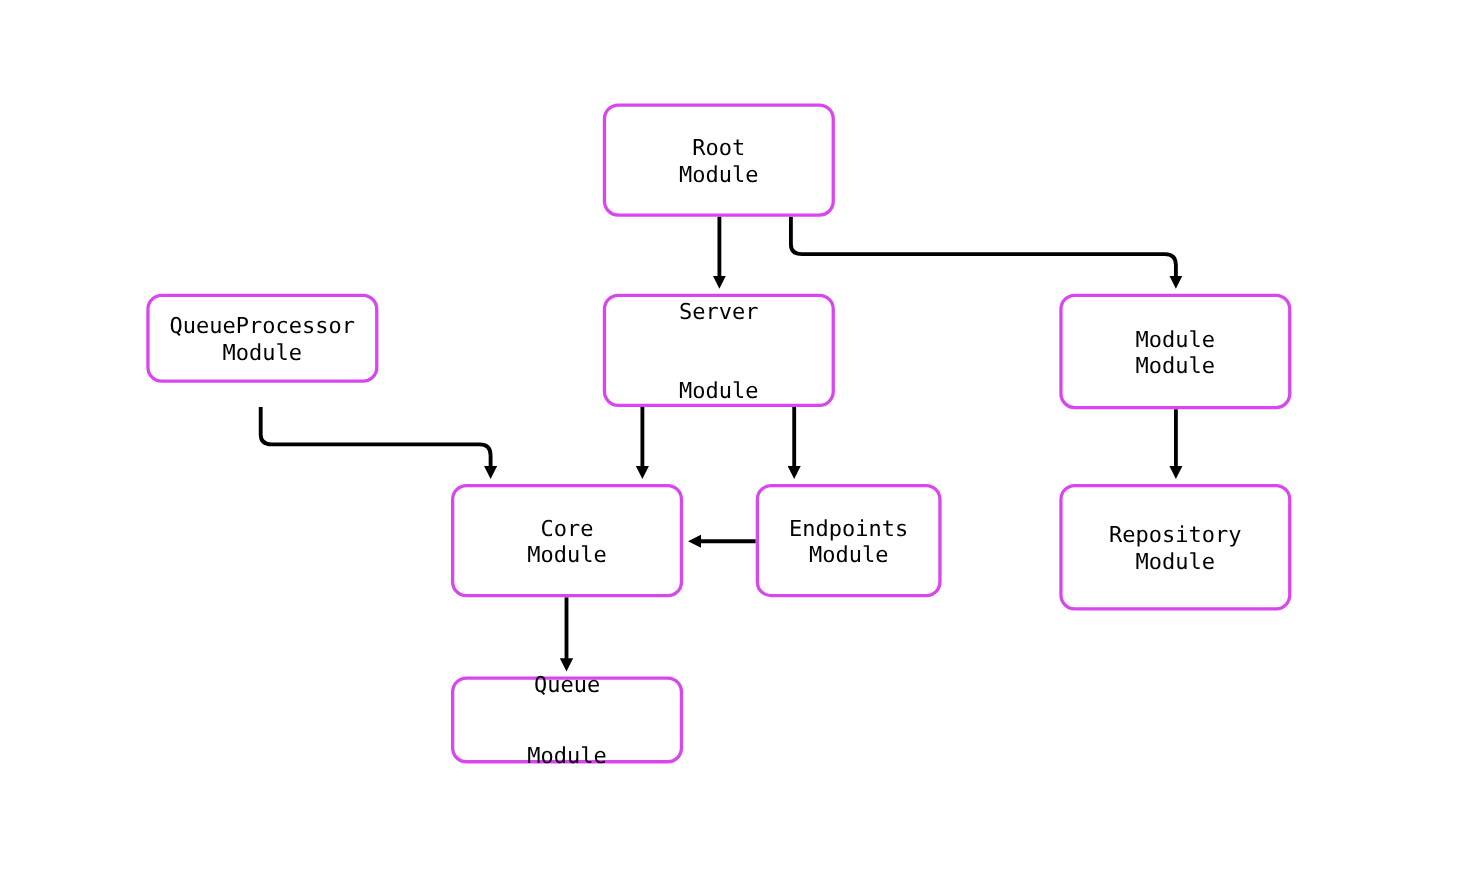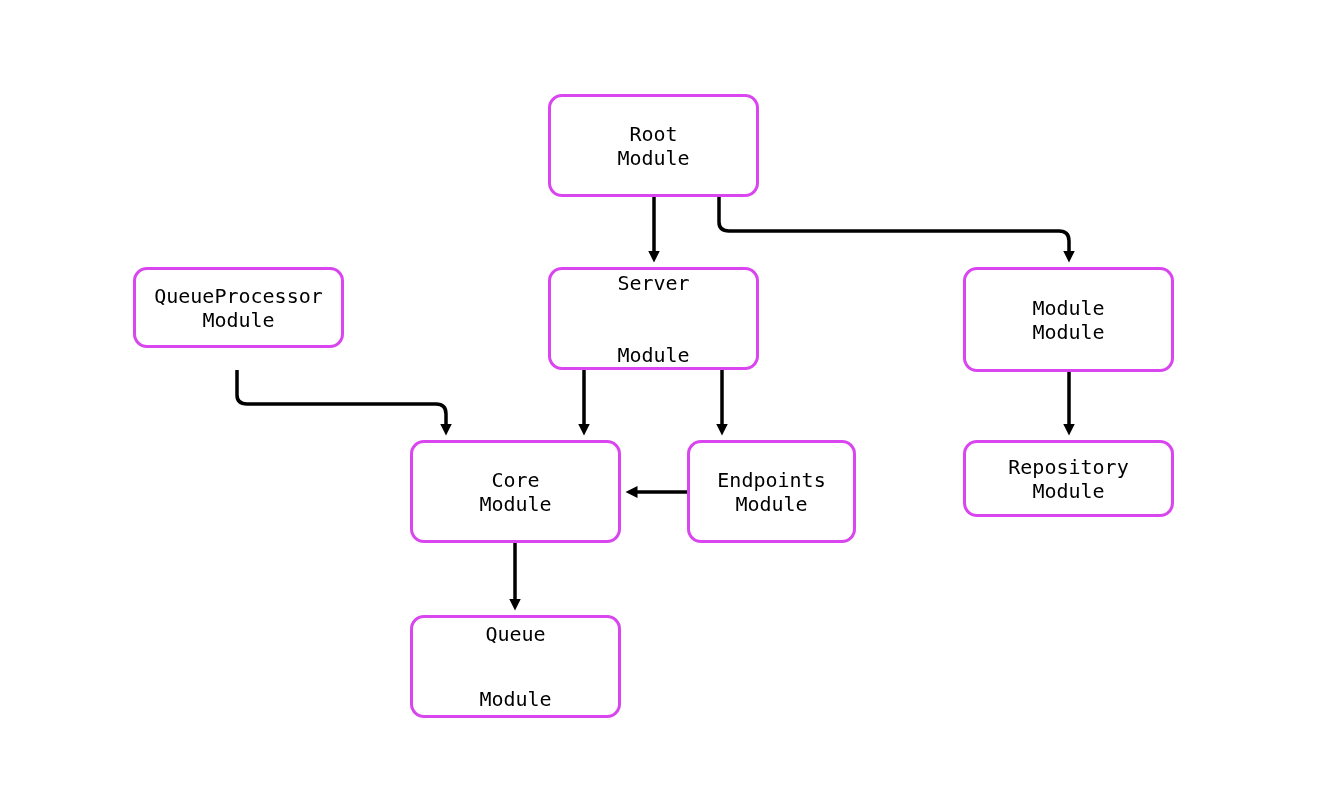--- a/index.html
+++ b/index.html
@@ -103,23 +103,23 @@
   <div class="node" style="left:410px; top:440px; width:211px; height:103px;">
     <div class="node-line">Core</div>
     <div class="node-line">Module</div>
   </div>
 
   <div class="node" style="left:687px; top:440px; width:169px; height:103px;">
     <div class="node-line">Endpoints</div>
     <div class="node-line">Module</div>
   </div>
 
-  <div class="node" style="left:963px; top:440px; width:211px; height:77px;">
+  <div class="node" style="left:963px; top:440px; width:211px; height:115px;">
     <div class="node-line">Repository</div>
     <div class="node-line">Module</div>
   </div>
 
-  <div class="node" style="left:410px; top:615px; width:211px; height:103px;gap:41px;">
+  <div class="node" style="left:410px; top:615px; width:211px; height:79px;gap:41px;">
     <div class="node-line">Queue</div>
     <div class="node-line">Module</div>
   </div>
 
 </div>
 
 </body></html>

